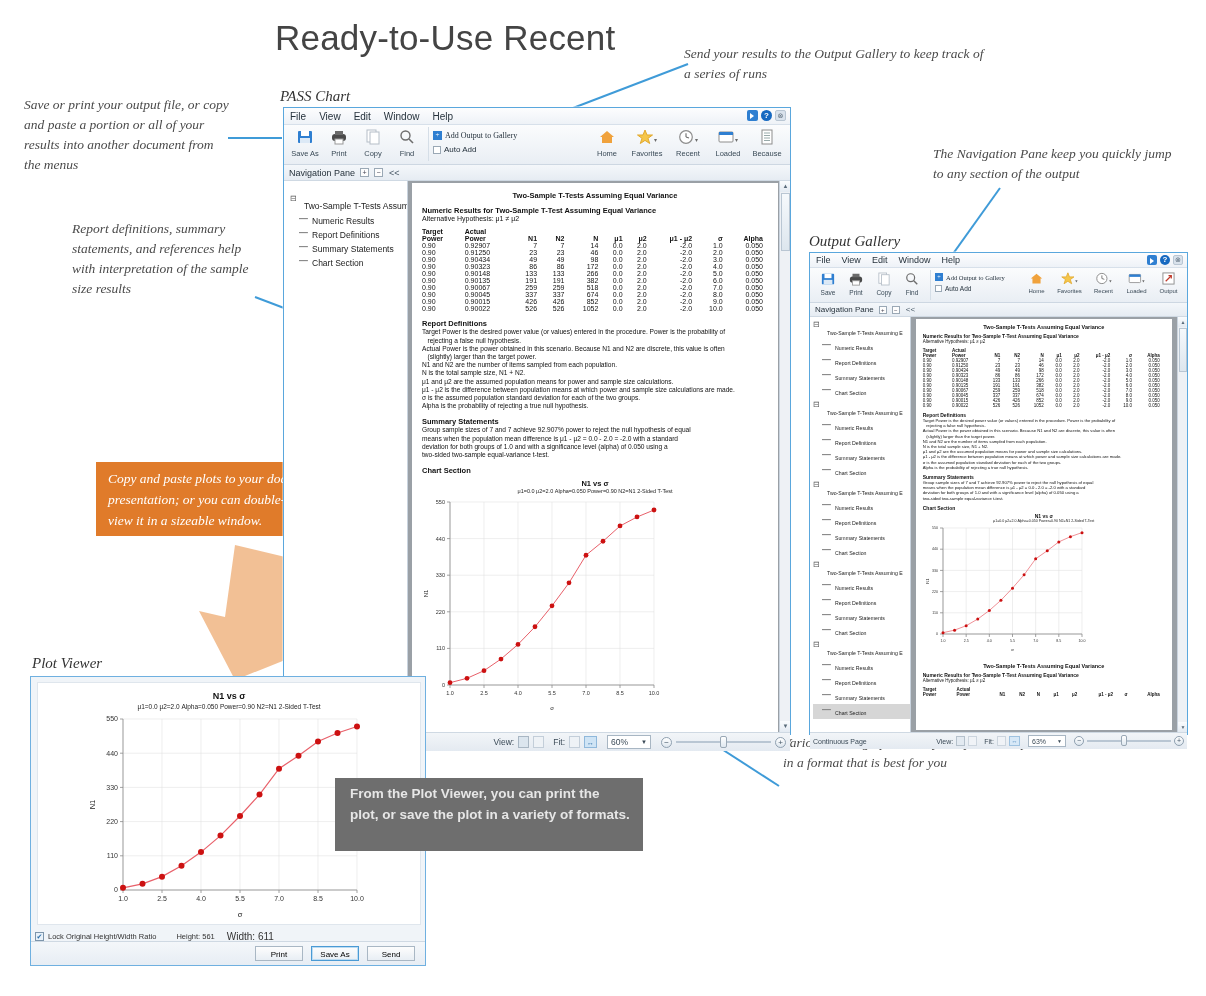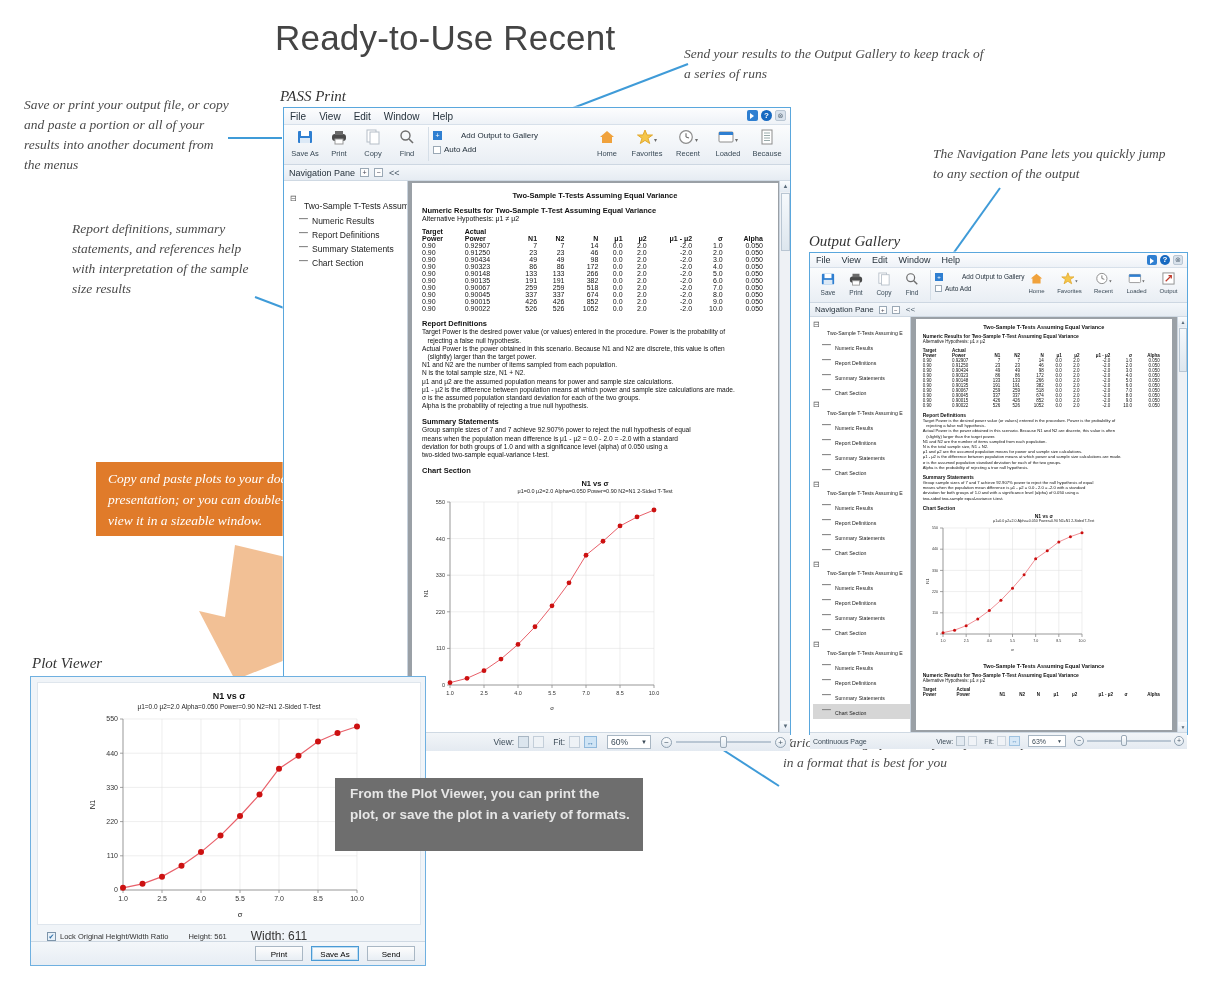--- a/index.html
+++ b/index.html
@@ -55,21 +55,21 @@
     height:40px; background:linear-gradient(#fbfcfd,#e9eef4);
     border-bottom:1px solid #cdd7e2; display:flex; align-items:flex-start; padding:2px 4px;
     position:relative;
   }
   .rgrp { display:flex; align-items:flex-start; }
   .rbtn { width:34px; text-align:center; padding-top:2px; }
   .rbtn .gl { display:block; height:19px; line-height:19px; font-size:15px; }
   .rbtn .cap { display:block; font-size:7.5px; color:#3a4a57; margin-top:1px; white-space:nowrap;}
   .rsep { width:1px; height:34px; background:#d5dee7; margin:0 4px; }
   .galbtns { display:flex; align-items:flex-start; }
-  .addout { font-size:8px; color:#24313c; display:flex; gap:19px; margin-bottom:5px;}
+  .addout { font-size:8px; color:#24313c; display:flex; align-items:center; gap:3px; margin-bottom:5px;font-family:Liberation Serif, serif;}
   .autoadd { font-size:8px; color:#24313c; display:flex; align-items:center; gap:3px;}
   .chk { width:8px; height:8px; border:1px solid #9aa8b5; background:#fff; display:inline-block;}
   .plusg { width:9px;height:9px; background:#2f7fd1; color:#fff; font-size:7px; line-height:9px; text-align:center; display:inline-block;}
 
   .navbar {
     height:16px; background:linear-gradient(#f4f7fa,#e6ecf3);
     border-bottom:1px solid #cfd9e3; display:flex; align-items:center; padding:0 5px;
     font-size:9px; color:#26323c;
   }
   .navbar .sq { width:9px;height:9px;border:1px solid #9aa8b5;background:#fdfdfd;font-size:7px;line-height:8px;text-align:center;color:#445; margin-left:5px;}
@@ -134,25 +134,25 @@
     <line x1="779" y1="786" x2="700" y2="735"></line>
   </g>
 </svg>
 
 <div class="abs annot" style="left:24px; top:95px; width:205px;">Save or print your output file, or copy and paste a portion or all of your results into another document from the menus</div>
 
 <div class="abs annot" style="left:72px; top:219px; width:195px;">Report definitions, summary statements, and references help with interpretation of the sample size results</div>
 
 <div class="abs annot" style="left:684px; top:44px; width:300px;">Send your results to the Output Gallery to keep track of a series of runs</div>
 
-<div class="abs annot" style="left:933px; top:144px; width:240px;">The Navigation Pane lets you quickly jump to any section of the output</div>
+<div class="abs annot" style="left:933px; top:144px; width:240px;">The Navigation Pane keep you quickly jump to any section of the output</div>
 
 <div class="abs annot" style="left:783px; top:733px; width:260px;">Various viewing options let you style the output in a format that is best for you</div>
 
-<div class="abs winlabel" style="left:280px; top:88px;">PASS Print</div>
+<div class="abs winlabel" style="left:280px; top:88px;">PASS Chart</div>
 <div class="abs winlabel" style="left:809px; top:233px;">Output Gallery</div>
 <div class="abs winlabel" style="left:32px; top:655px;">Plot Viewer</div>
 
 <svg class="abs" style="left:96px; top:458px; width:335px; height:90px;">
   <path d="M0,4 L285,4 L285,-12 L335,41 L285,92 L285,78 L0,78 Z" fill="#e07b2a"></path>
   <path d="M0,4 L285,4 L285,0 L320,41 L285,82 L285,78 L0,78 Z" fill="#e07b2a"></path>
 </svg>
 <div class="abs" id="orange-arrow-text" style="left:108px; top:468px; width:265px;">Copy and paste plots to your document or presentation; or you can double-click a plot to view it in a sizeable window.</div>
 
 <svg class="abs" style="left:175px; top:545px; width:155px; height:135px;">
@@ -1090,25 +1090,25 @@
           <circle cx="151" cy="103.00363636363636" r="3" fill="#cc1111"></circle>
           <circle cx="170.5" cy="81.55090909090909" r="3" fill="#cc1111"></circle>
           <circle cx="190" cy="55.74545454545455" r="3" fill="#cc1111"></circle>
           <circle cx="209.5" cy="42.68727272727273" r="3" fill="#cc1111"></circle>
           <circle cx="229" cy="28.385454545454536" r="3" fill="#cc1111"></circle>
           <circle cx="248.5" cy="19.9909090909091" r="3" fill="#cc1111"></circle>
           <circle cx="268" cy="13.46181818181816" r="3" fill="#cc1111"></circle>
         </svg>
       </div>
   </div>
-  <div class="pv-foot" style="position:absolute; left:16px; top:251px; width:380px; height:16px;">
+  <div class="pv-foot" style="position:absolute; left:4px; top:251px; width:380px; height:16px;">
     <span style="width:9px;height:9px;border:1px solid #7d95ab;background:#e8f1f9;display:inline-block;font-size:7px;line-height:8px;text-align:center;color:#2f6fa8;">✔</span>
     <span style="margin-left:4px;font-size:7.5px;">Lock Original Height/Width Ratio</span>
     <span style="margin-left:20px;font-size:7.5px;">Height: 561</span>
-    <span style="margin-left:24px;font-size:12px;">Width: 611</span>
+    <span style="margin-left:12px;font-size:10px;">Width: 611</span>
   </div>
   <div style="position:absolute; left:0; bottom:0; width:100%; height:24px; background:linear-gradient(#f4f7fa,#e7edf4); border-top:1px solid #cfd9e3; display:flex; align-items:center; justify-content:flex-end; gap:8px; padding-right:10px;">
     <span class="pvbtn" style="width:48px;height:15px;line-height:15px;">Print</span>
     <span class="pvbtn hl" style="width:48px;height:15px;line-height:15px;">Save As</span>
     <span class="pvbtn" style="width:48px;height:15px;line-height:15px;">Send</span>
   </div>
 </div>
 
 <div class="abs" style="left:335px; top:778px; width:308px; height:73px; background:#6e6e6e;"></div>
 <div class="abs" id="gray-callout-text" style="left:350px; top:783px; width:280px;">From the Plot Viewer, you can print the plot, or save the plot in a variety of formats.</div>

